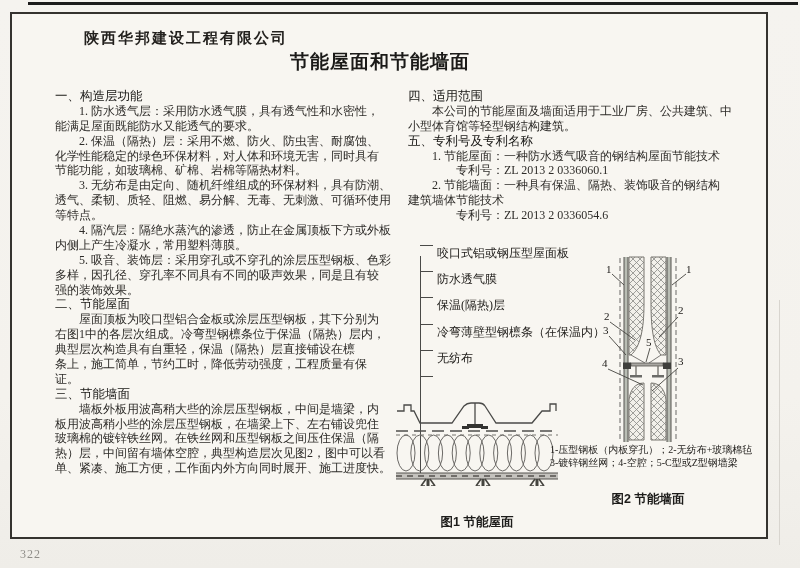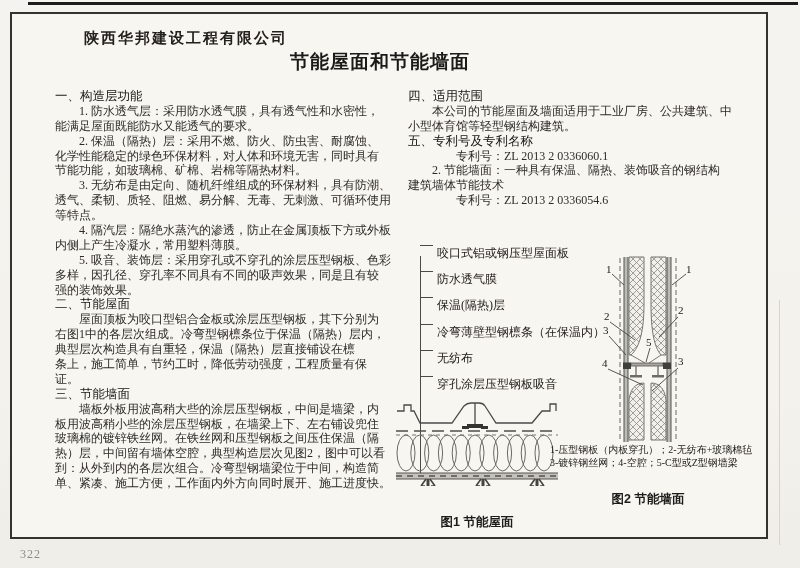--- a/index.html
+++ b/index.html
@@ -87,30 +87,30 @@
       <div class="textline">　　屋面顶板为咬口型铝合金板或涂层压型钢板，其下分别为</div>
       <div class="textline">右图1中的各层次组成。冷弯型钢檩条位于保温（隔热）层内，</div>
       <div class="textline">典型层次构造具有自重轻，保温（隔热）层直接铺设在檩</div>
       <div class="textline">条上，施工简单，节约工时，降低劳动强度，工程质量有保</div>
       <div class="textline">证。</div>
       <div class="textline bold-line">三、节能墙面</div>
       <div class="textline">　　墙板外板用波高稍大些的涂层压型钢板，中间是墙梁，内</div>
       <div class="textline">板用波高稍小些的涂层压型钢板，在墙梁上下、左右铺设兜住</div>
       <div class="textline">玻璃棉的镀锌铁丝网。在铁丝网和压型钢板之间压住保温（隔</div>
       <div class="textline">热）层，中间留有墙体空腔，典型构造层次见图2，图中可以看</div>
-      <div class="textline">到：从外到内的各层次组合。冷弯型钢墙梁位于中间，构造简</div>
       <div class="textline">单、紧凑、施工方便，工作面内外方向同时展开、施工进度快。</div>
     </div>
 
   <div class="abs col right-col">
 
   <div class="textline bold-line">四、适用范围</div>
       <div class="textline">　　本公司的节能屋面及墙面适用于工业厂房、公共建筑、中</div>
       <div class="textline">小型体育馆等轻型钢结构建筑。</div>
       <div class="textline bold-line">五、专利号及专利名称</div>
+      <div class="textline">　　1. 节能屋面：一种防水透气吸音的钢结构屋面节能技术</div>
       <div class="textline">　　　　专利号：ZL 2013 2 0336060.1</div>
       <div class="textline">　　2. 节能墙面：一种具有保温、隔热、装饰吸音的钢结构</div>
       <div class="textline">建筑墙体节能技术</div>
       <div class="textline">　　　　专利号：ZL 2013 2 0336054.6</div>
     </div>
 
   <div class="abs fig1-vline"></div>
   <div class="abs col fig1-labels">
 
   <div class="fig1-label-row">
@@ -128,21 +128,20 @@
       <div class="fig1-label-row">
         <span class="stub"></span>
         <span class="lbl">冷弯薄壁型钢檩条（在保温内）</span>
       </div>
       <div class="fig1-label-row">
         <span class="stub"></span>
         <span class="lbl">无纺布</span>
       </div>
       <div class="fig1-label-row">
         <span class="stub"></span>
-        <span class="lbl">穿孔涂层压型钢板吸音</span>
       </div>
     </div>
 
   <div class="abs" style="left:392px;top:396px;width:170px;height:90px;">
     <svg width="170" height="90" viewBox="0 0 170 90">
       <g stroke="#4a4a48" stroke-width="1.3" fill="none">
         <path d="M5,15 h7 v-6 h7 v6 h3 L28,27 H60 L72,10 Q75,7 79,7 h8 Q91,7 93,10 L104,27 H140 L150,15 h8 v-7 h6 v7"></path>
         <line x1="83" y1="7" x2="83" y2="31"></line>
       </g>
       <g fill="#333330">

